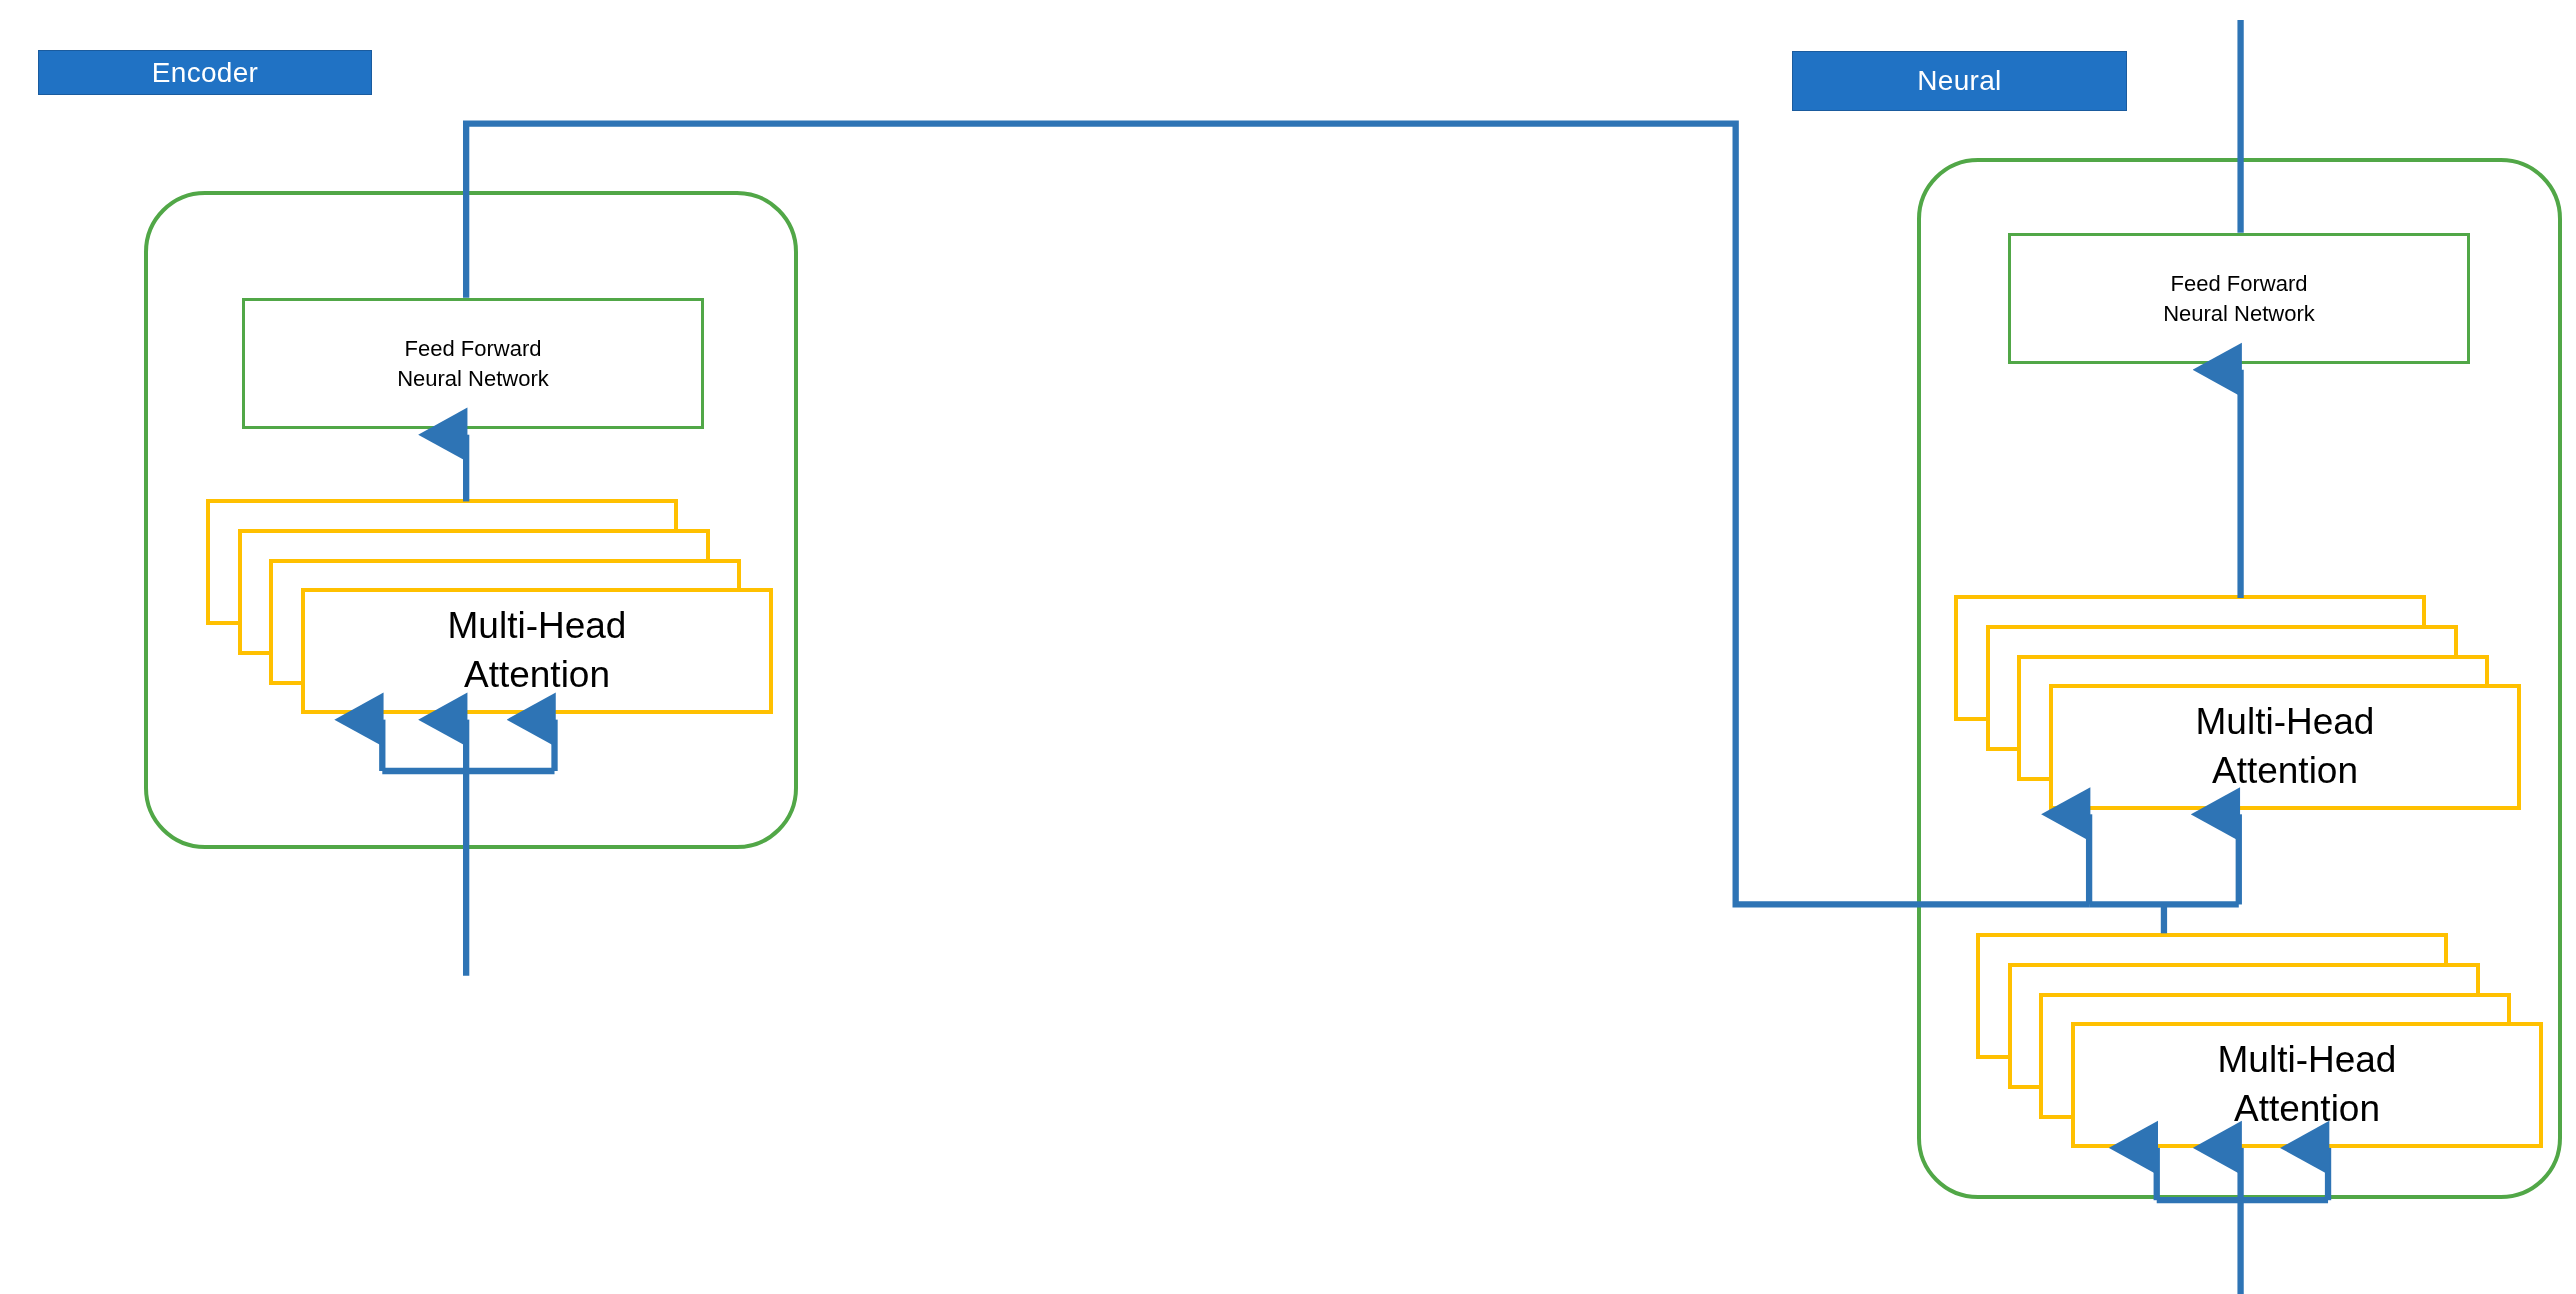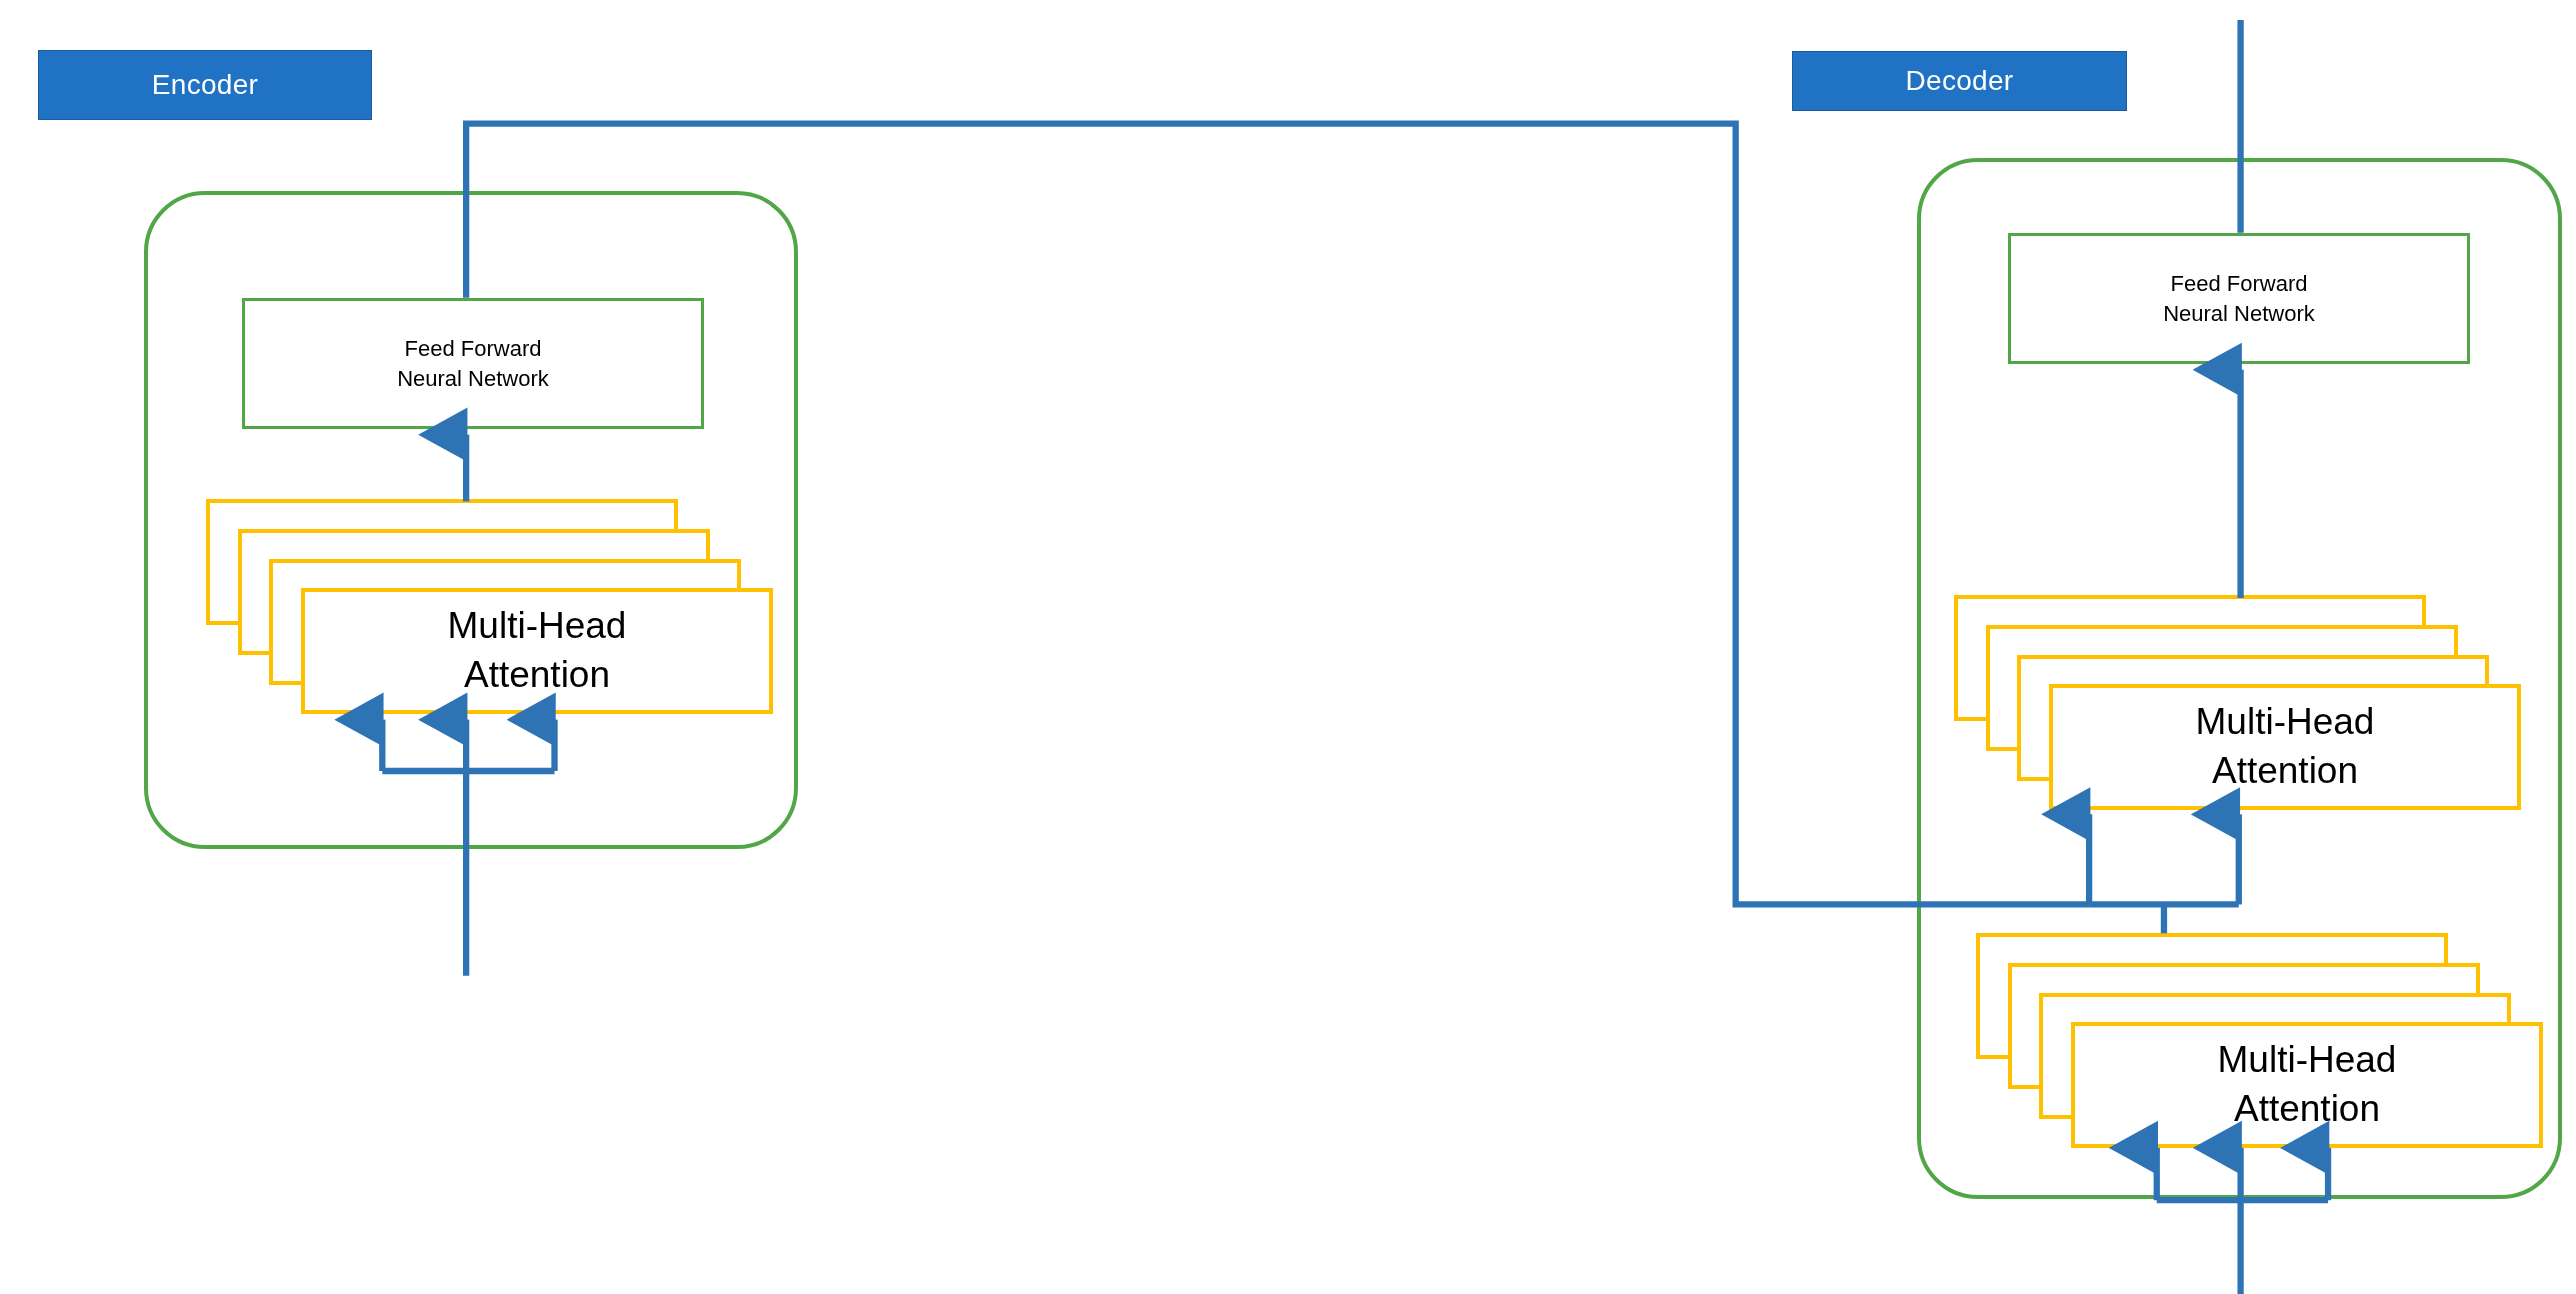--- a/index.html
+++ b/index.html
@@ -104,21 +104,21 @@
       <marker id="ah" markerWidth="9" markerHeight="9" refX="4.3" refY="7.4" orient="auto-start-reverse" markerUnits="strokeWidth">
         <path d="M 4.3 0 L 8.6 7.6 L 0 7.6 Z" fill="#2E74B5"></path>
       </marker>
     </defs>
 
     <g fill="none" stroke="#2E74B5" stroke-width="7">
       <path d="M 517 330 L 517 137 L 1925 137 L 1925 1003 L 2317 1003"></path>
     </g>
   </svg>
 
-  <div class="pill" style="left:38px; top:50px; width:334px; height:70px;">
+  <div class="pill" style="left:38px; top:50px; width:334px; height:45px;">
     <span>Encoder</span>
   </div>
 
   <div class="block-container" style="left:144px; top:191px; width:654px; height:658px;"></div>
 
   <div class="ffnn" style="left:242px; top:298px; width:462px; height:131px;">
     <div>
       <div>Feed Forward</div>
       <div>Neural Network</div>
     </div>
@@ -130,21 +130,21 @@
     <div class="stack-card" style="left:63px; top:60px; width:472px; height:126px;"></div>
     <div class="stack-card front" style="left:95px; top:89px; width:472px; height:126px;">
       <div>
         <div>Multi-Head</div>
         <div>Attention</div>
       </div>
     </div>
   </div>
 
   <div class="pill" style="left:1792px; top:51px; width:335px; height:60px;">
-    <span>Decoder</span>
+    <span>Neural</span>
   </div>
 
   <div class="block-container" style="left:1917px; top:158px; width:645px; height:1041px;"></div>
 
   <div class="ffnn" style="left:2008px; top:233px; width:462px; height:131px;">
     <div>
       <div>Feed Forward</div>
       <div>Neural Network</div>
     </div>
   </div>

